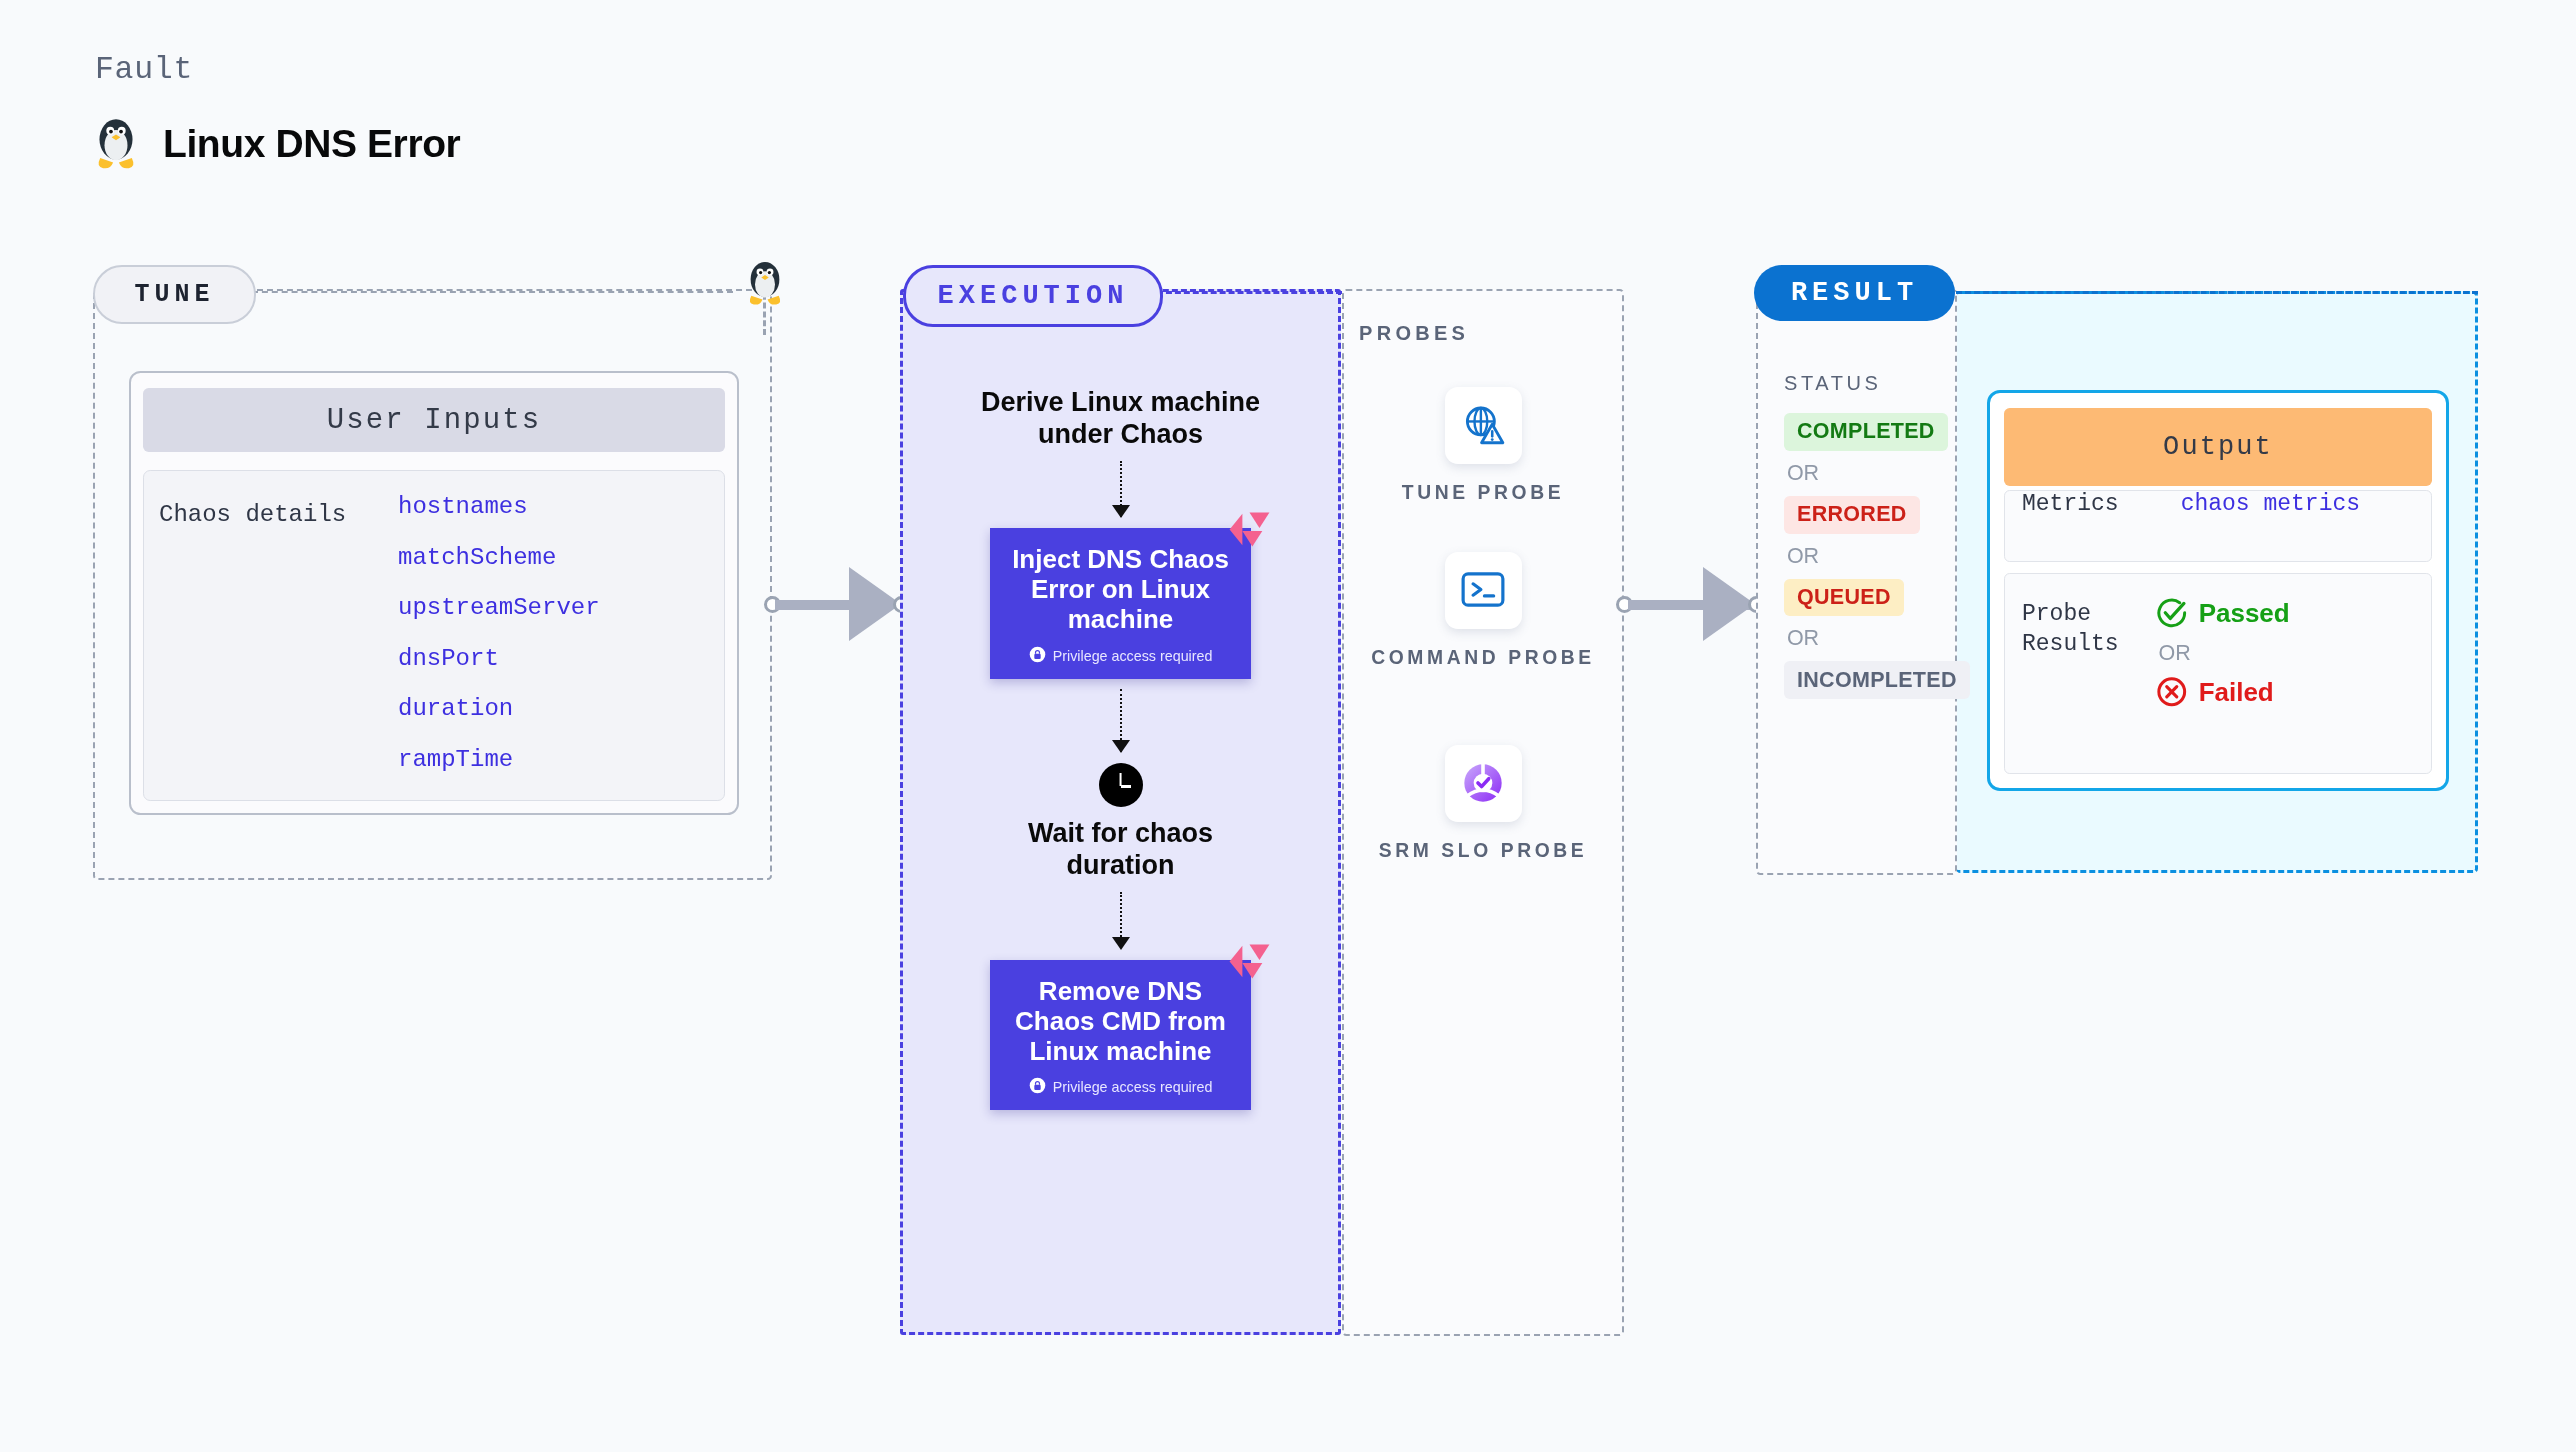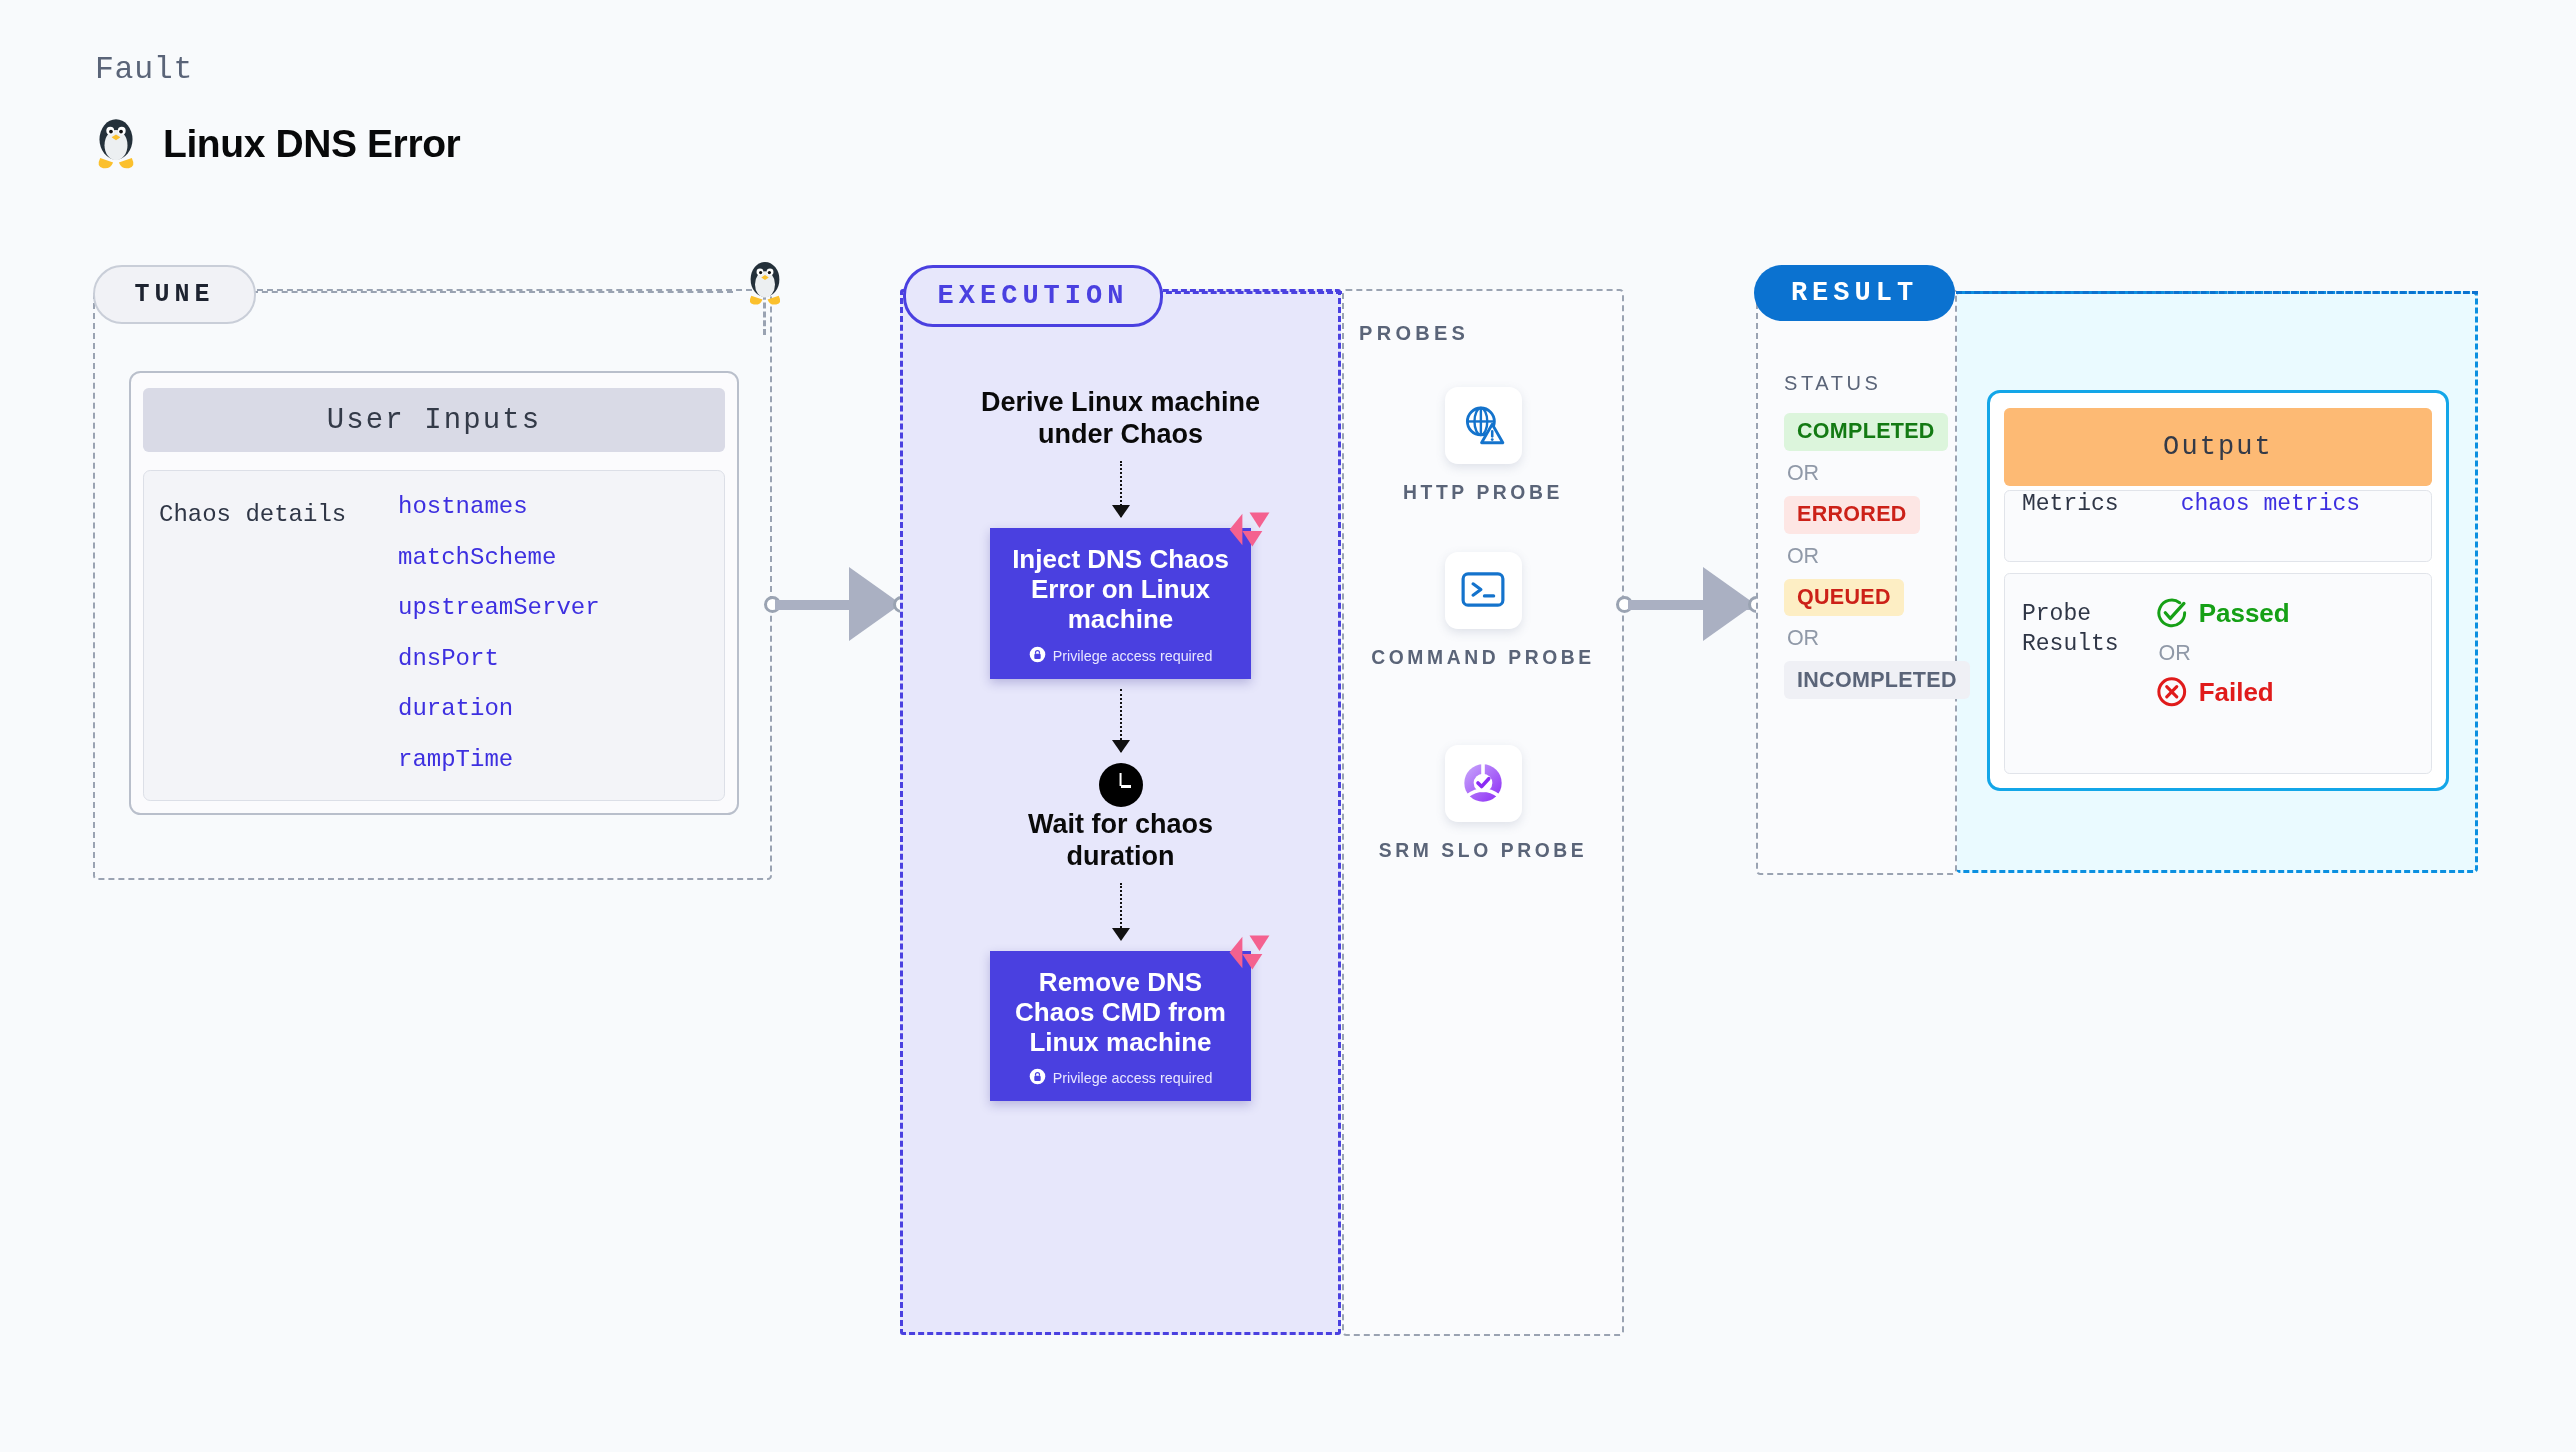--- a/index.html
+++ b/index.html
@@ -204,21 +204,21 @@
         <rect x="7.5" y="11" width="9" height="7.5" rx="1.6" fill="#4a40e0"></rect>
         <path d="M9.2 11V9.3a2.8 2.8 0 0 1 5.6 0V11" stroke="#4a40e0" stroke-width="1.7" fill="none"></path>
           </svg>
       </span>
       <span>Privilege access required</span>
     </div>
   </div>
 
   <div class="vdash" style="height:63px;margin-top:10px;"></div>
   <div class="clock" style="margin-top:11.5px;"></div>
-  <div class="flow-text" style="width:258px;margin-top:2px;">Wait for chaos duration</div>
+  <div class="flow-text" style="width:258px;margin-top:11px;">Wait for chaos duration</div>
   <div class="vdash" style="height:56px;margin-top:10px;"></div>
 
   <div class="chaos-block" style="margin-top:11.5px;">
     <span class="corner-badge">
       <svg width="43" height="37" viewBox="0 0 60 52">
         <path d="M2 26 L20 4 L20 48 Z" fill="#f4618f"></path>
         <path d="M30 2 L58 2 L44 24 Z" fill="#f4618f"></path>
         <path d="M20 28 L48 28 L34 50 Z" fill="#f4618f"></path>
       </svg>
     </span>
@@ -246,21 +246,21 @@
         <circle cx="28" cy="26" r="19" fill="none" stroke="#1473cc" stroke-width="4"></circle>
         <ellipse cx="28" cy="26" rx="9" ry="19" fill="none" stroke="#1473cc" stroke-width="3.4"></ellipse>
         <line x1="9" y1="26" x2="47" y2="26" stroke="#1473cc" stroke-width="3.4"></line>
         <line x1="28" y1="7" x2="28" y2="45" stroke="#1473cc" stroke-width="3.4"></line>
         <path d="M44 30 L59 56 L29 56 Z" fill="#fff" stroke="#1473cc" stroke-width="4" stroke-linejoin="round"></path>
         <line x1="44" y1="40" x2="44" y2="47" stroke="#1473cc" stroke-width="3.6" stroke-linecap="round"></line>
         <circle cx="44" cy="51.5" r="2" fill="#1473cc"></circle>
       </svg>
     </span>
   </div>
-  <div class="probe-label">HTTP PROBE</div>
+  <div class="probe-label">TUNE PROBE</div>
 </div>
 
 <div class="probe-item" style="left:1342px;top:552px;">
   <div class="probe-tile">
     <span>
       <svg width="44" height="37" viewBox="0 0 62 52">
         <rect x="3" y="4" width="56" height="44" rx="7" fill="none" stroke="#1473cc" stroke-width="4.5"></rect>
         <polyline points="17,18 28,26 17,34" fill="none" stroke="#1473cc" stroke-width="4.5" stroke-linecap="round" stroke-linejoin="round"></polyline>
         <line x1="33" y1="35" x2="46" y2="35" stroke="#1473cc" stroke-width="4.5" stroke-linecap="round"></line>
       </svg>

